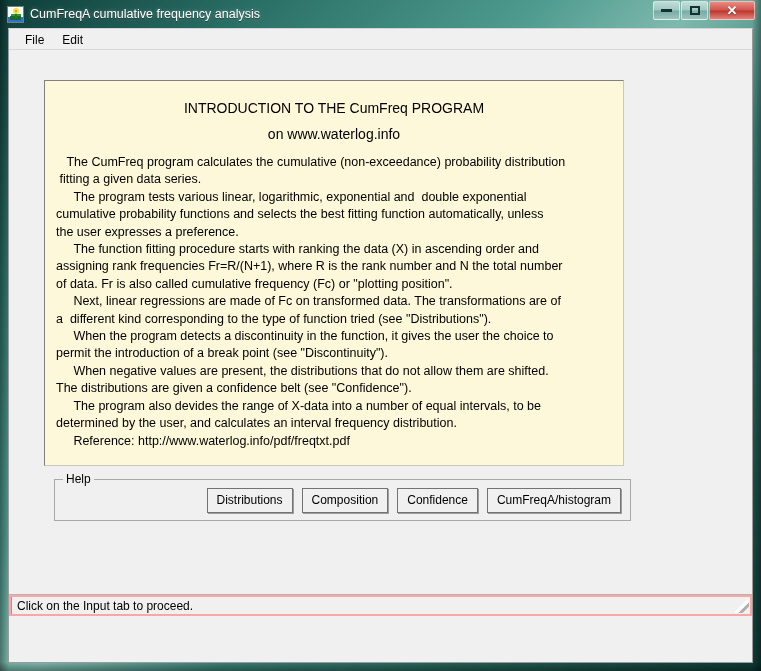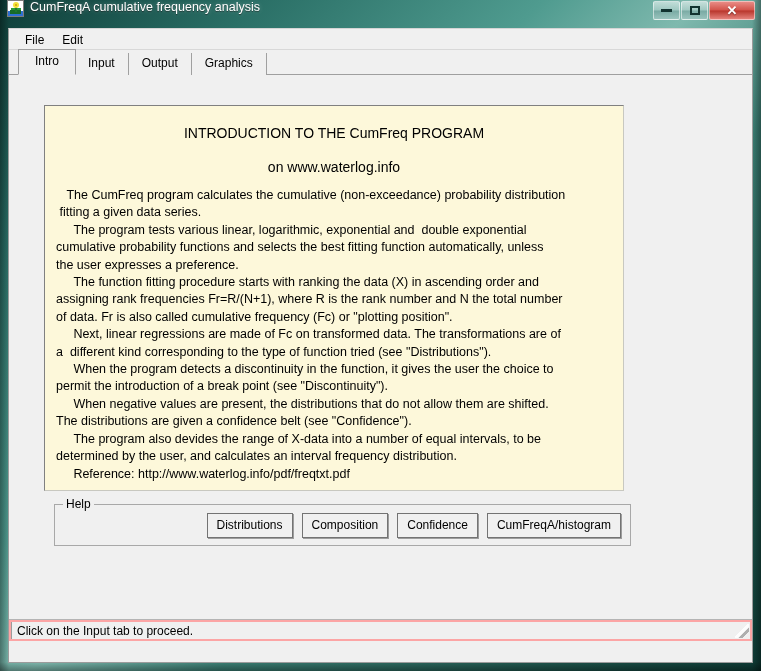--- a/index.html
+++ b/index.html
@@ -30,21 +30,21 @@
       linear-gradient(0deg, rgba(0,0,0,0.35) 0px, rgba(0,0,0,0.0) 9px),
       linear-gradient(135deg, #0e3d38 0%, #2a6f66 18%, #4f9b8f 38%, #7fb9ae 49%, #3b7f74 62%, #1e544b 85%, #0d3a34 100%);
     pointer-events: none;
   }
   .titlebar {
     position: absolute;
     left: 0; top: 0;
     width: 761px;
     height: 28px;
     display: flex;
-    align-items: flex-start;
+    align-items: center;
     z-index: 5;
   }
   .app-icon {
     width: 17px;
     height: 17px;
     margin-left: 7px;
     margin-right: 6px;
     flex: 0 0 auto;
     position: relative;
     background: #ffffff;
@@ -313,32 +313,26 @@
     </div>
   </div>
 
   <div class="client">
 
     <div class="menubar">
       <div class="menu-item">File</div>
       <div class="menu-item">Edit</div>
     </div>
 
-    <div class="tabstrip">
-      <div class="tab active">Intro</div>
-      <div class="tab">Input</div>
-      <div class="tab">Output</div>
-      <div class="tab">Graphics</div>
-    </div>
 
     <div class="page">
 
       <div class="intro-panel">
         <div class="intro-head">INTRODUCTION TO THE CumFreq PROGRAM</div>
-        <div class="intro-head" style="margin-top:16px">on www.waterlog.info</div>
+        <div class="intro-head" style="margin-top:8px">on www.waterlog.info</div>
         <div class="intro-body">   The CumFreq program calculates the cumulative (non-exceedance) probability distribution
  fitting a given data series.
      The program tests various linear, logarithmic, exponential and  double exponential
 cumulative probability functions and selects the best fitting function automatically, unless
 the user expresses a preference.
      The function fitting procedure starts with ranking the data (X) in ascending order and
 assigning rank frequencies Fr=R/(N+1), where R is the rank number and N the total number
 of data. Fr is also called cumulative frequency (Fc) or "plotting position".
      Next, linear regressions are made of Fc on transformed data. The transformations are of
 a  different kind corresponding to the type of function tried (see "Distributions").

